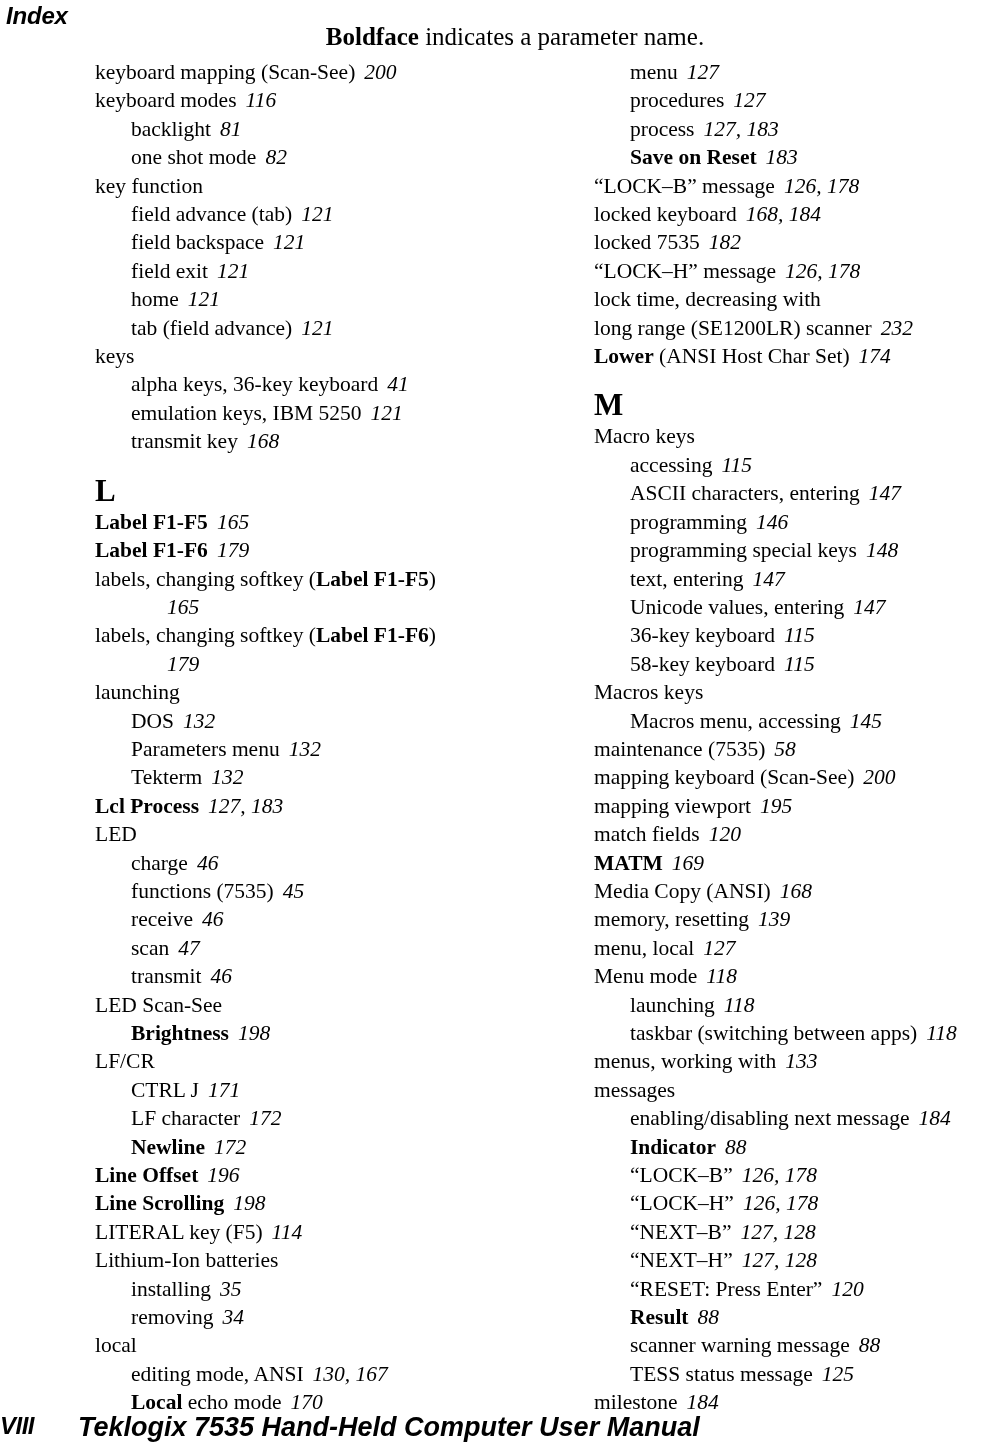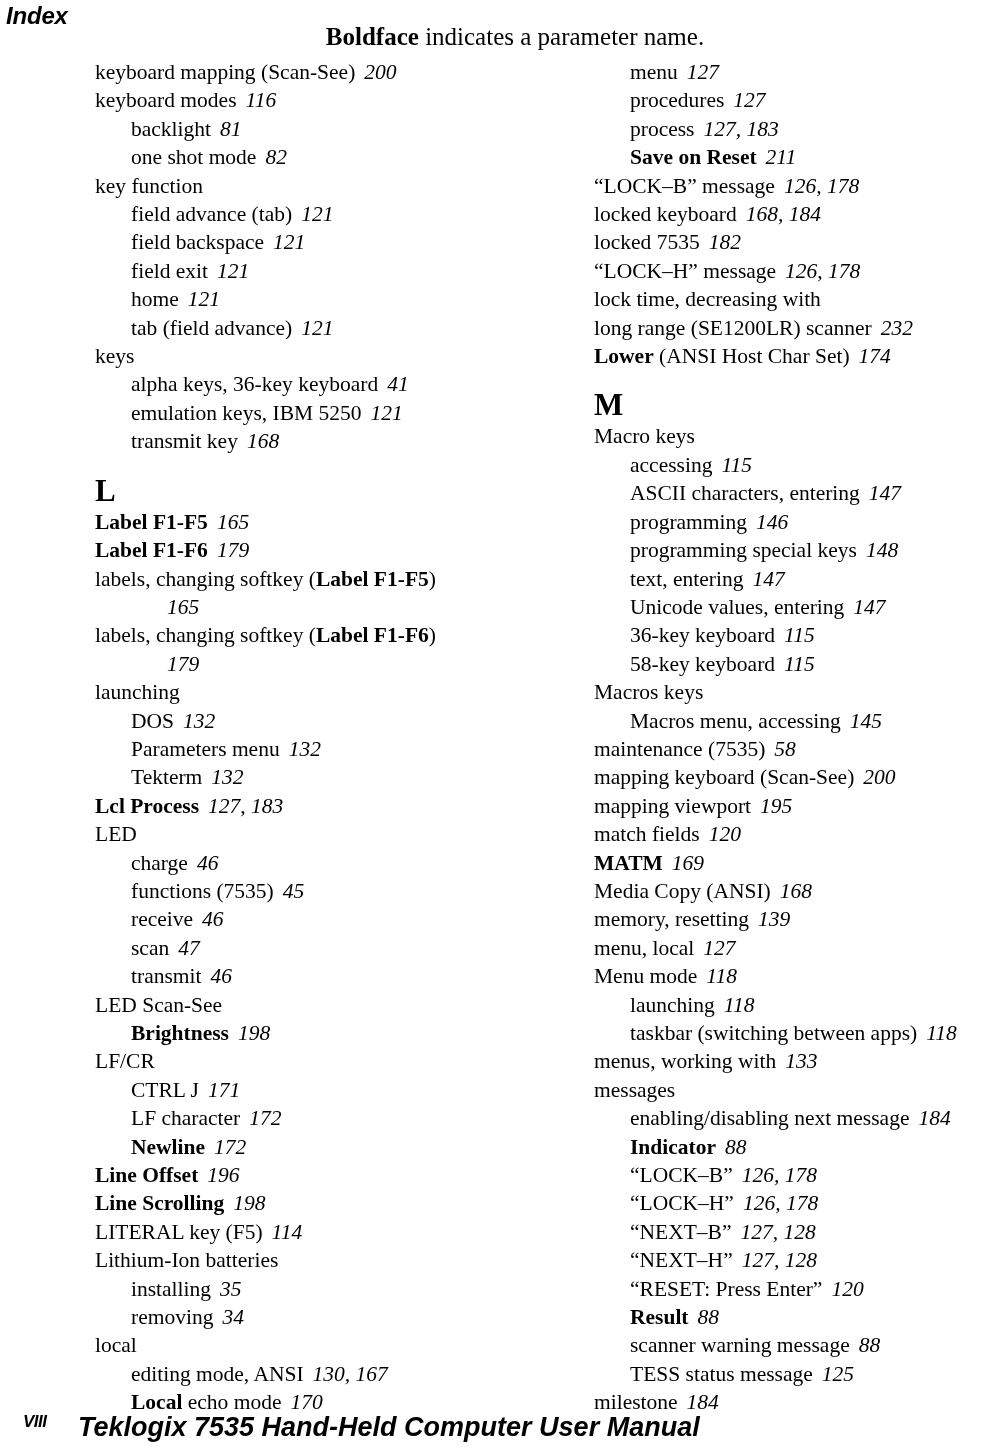--- a/index.html
+++ b/index.html
@@ -88,23 +88,23 @@
     left: 0;
     bottom: 10px;
     width: 998px;
     height: 30px;
     font-family: "Liberation Sans", sans-serif;
     font-weight: bold;
     font-style: italic;
   }
   .footer .folio {
     position: absolute;
-    left: 23px;
+    left: 0;
     top: 0;
-    font-size: 17px;
+    font-size: 24px;
     letter-spacing: -0.5px;
   }
   .footer .manual-title {
     position: absolute;
     left: 78px;
     top: 0;
     font-size: 27px;
   }
 </style>
 </head>
@@ -163,21 +163,21 @@
       <div class="entry lvl1"><span class="">installing</span><span class="sp"></span><span class="pg">35</span></div>
       <div class="entry lvl1"><span class="">removing</span><span class="sp"></span><span class="pg">34</span></div>
       <div class="entry lvl0"><span class="">local</span></div>
       <div class="entry lvl1"><span class="">editing mode, ANSI</span><span class="sp"></span><span class="pg">130, 167</span></div>
       <div class="entry lvl1"><span class="bf">Local</span><span class=""> echo mode</span><span class="sp"></span><span class="pg">170</span></div>
     </div>
   <div class="col col-right" id="col-right">
       <div class="entry lvl1"><span class="">menu</span><span class="sp"></span><span class="pg">127</span></div>
       <div class="entry lvl1"><span class="">procedures</span><span class="sp"></span><span class="pg">127</span></div>
       <div class="entry lvl1"><span class="">process</span><span class="sp"></span><span class="pg">127, 183</span></div>
-      <div class="entry lvl1"><span class="bf">Save on Reset</span><span class="sp"></span><span class="pg">211</span></div>
+      <div class="entry lvl1"><span class="bf">Save on Reset</span><span class="sp"></span><span class="pg">183</span></div>
       <div class="entry lvl0"><span class="">“LOCK–B” message</span><span class="sp"></span><span class="pg">126, 178</span></div>
       <div class="entry lvl0"><span class="">locked keyboard</span><span class="sp"></span><span class="pg">168, 184</span></div>
       <div class="entry lvl0"><span class="">locked 7535</span><span class="sp"></span><span class="pg">182</span></div>
       <div class="entry lvl0"><span class="">“LOCK–H” message</span><span class="sp"></span><span class="pg">126, 178</span></div>
       <div class="entry lvl0"><span class="">lock time, decreasing with</span></div>
       <div class="entry lvl0"><span class="">long range (SE1200LR) scanner</span><span class="sp"></span><span class="pg">232</span></div>
       <div class="entry lvl0"><span class="bf">Lower</span><span class="">  (ANSI Host Char Set)</span><span class="sp"></span><span class="pg">174</span></div>
       <div class="letter">M</div>
       <div class="entry lvl0"><span class="">Macro keys</span></div>
       <div class="entry lvl1"><span class="">accessing</span><span class="sp"></span><span class="pg">115</span></div>

